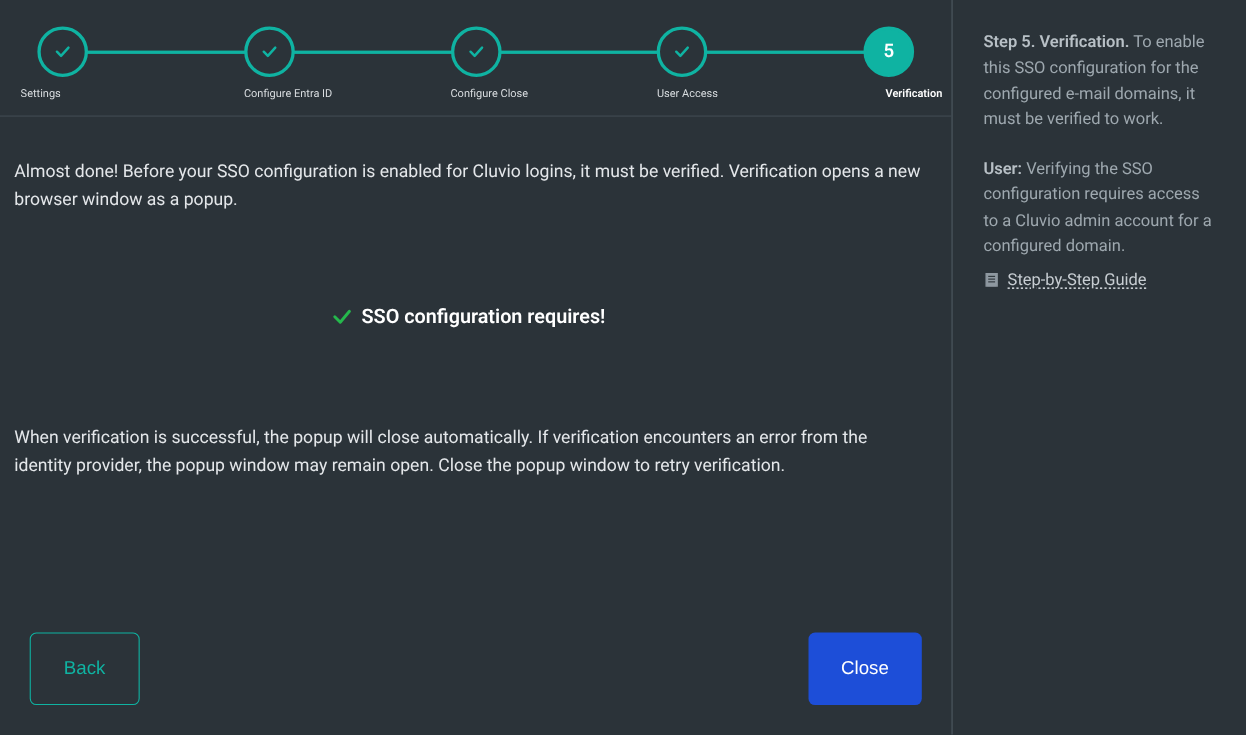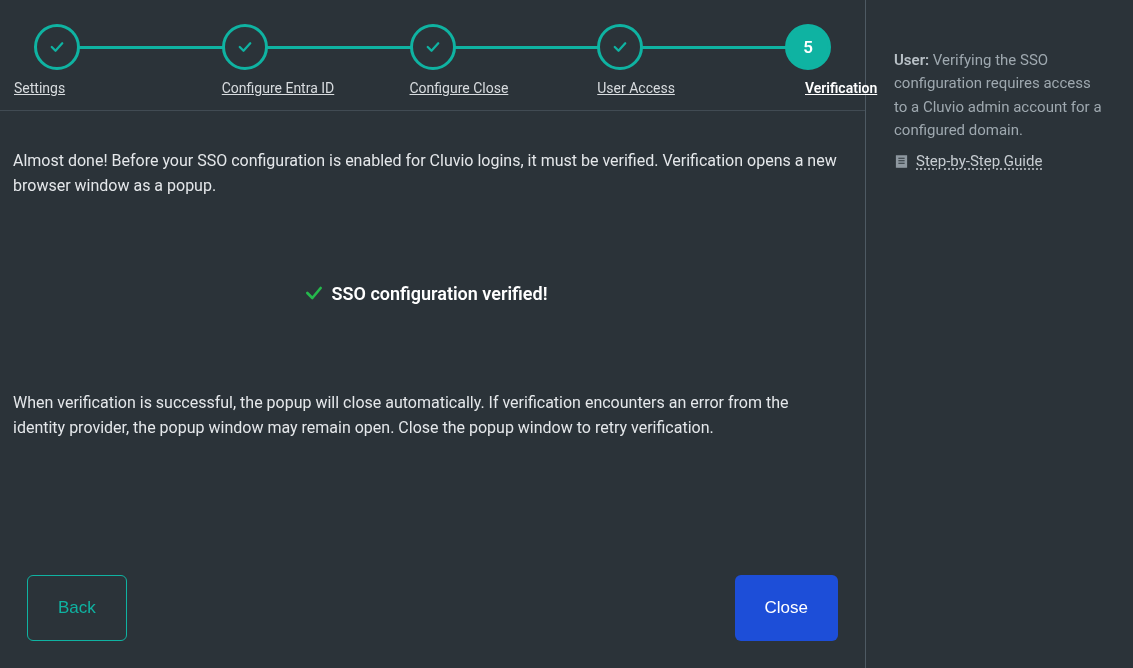--- a/index.html
+++ b/index.html
@@ -69,23 +69,22 @@
       stroke-linecap: round;
       stroke-linejoin: round;
     }
     .label-row {
       display: flex;
       justify-content: space-between;
       margin-top: 10px;
       padding-bottom: 14px;
     }
     .step-label {
-      font-size: 14px;
+      font-size: 10px;
       color: #d8dcdf;
-      text-decoration: underline;
     }
     .step-label.active {
       color: #fff;
       font-weight: 600;
     }
     .lbl-0 { width: 46px; text-align: center; position: relative; left: -20px; }
     .lbl-1 { width: 46px; text-align: center; position: relative; white-space: nowrap; }
     .lbl-2 { width: 46px; text-align: center; position: relative; white-space: nowrap; }
     .lbl-3 { width: 46px; text-align: left; position: relative; white-space: nowrap; }
     .lbl-4 { width: 46px; text-align: right; position: relative; left: 20px; white-space: nowrap; }
@@ -221,35 +220,38 @@
   </div>
 
   <div class="content">
     <p class="para">Almost done! Before your SSO configuration is enabled for Cluvio logins, it must be verified. Verification opens a new browser window as a popup.</p>
 
     <div class="verify-block">
       <div class="verify-line">
         <svg class="verify-check" width="20" height="20" viewBox="0 0 24 24">
             <polyline points="4 12 10 18 20 6"></polyline>
           </svg>
-        <span>SSO configuration verified!</span>
+        <span>SSO configuration requires!</span>
       </div>
     </div>
 
     <p class="para">When verification is successful, the popup will close automatically. If verification encounters an error from the identity provider, the popup window may remain open. Close the popup window to retry verification.</p>
   </div>
 
   <div class="footer">
     <button class="btn btn-back">Back</button>
     <button class="btn btn-close">Close</button>
   </div>
 
 </div>
 
 <div class="side">
+  <p>
+    <span class="side-strong">Step 5. Verification.</span><span> To enable this SSO configuration for the configured e-mail domains, it must be verified to work.</span>
+  </p>
   <p class="side-p2">
     <span class="side-strong">User:</span><span> Verifying the SSO configuration requires access to a Cluvio admin account for a configured domain.</span>
   </p>
   <div class="guide-row">
     <svg class="guide-icon-svg" width="15" height="15" viewBox="0 0 24 24">
         <path d="M4 3h16v18H4z M4 3v18 M8 7h8 M8 11h8 M8 15h8" stroke="#8e98a0" stroke-width="2" fill="#8e98a0" fill-opacity="0.0"></path>
         <rect x="4" y="3" width="16" height="18" rx="2" fill="#8e98a0"></rect>
         <rect x="7" y="6" width="10" height="1.6" fill="#2b3339"></rect>
         <rect x="7" y="10" width="10" height="1.6" fill="#2b3339"></rect>
         <rect x="7" y="14" width="10" height="1.6" fill="#2b3339"></rect>

